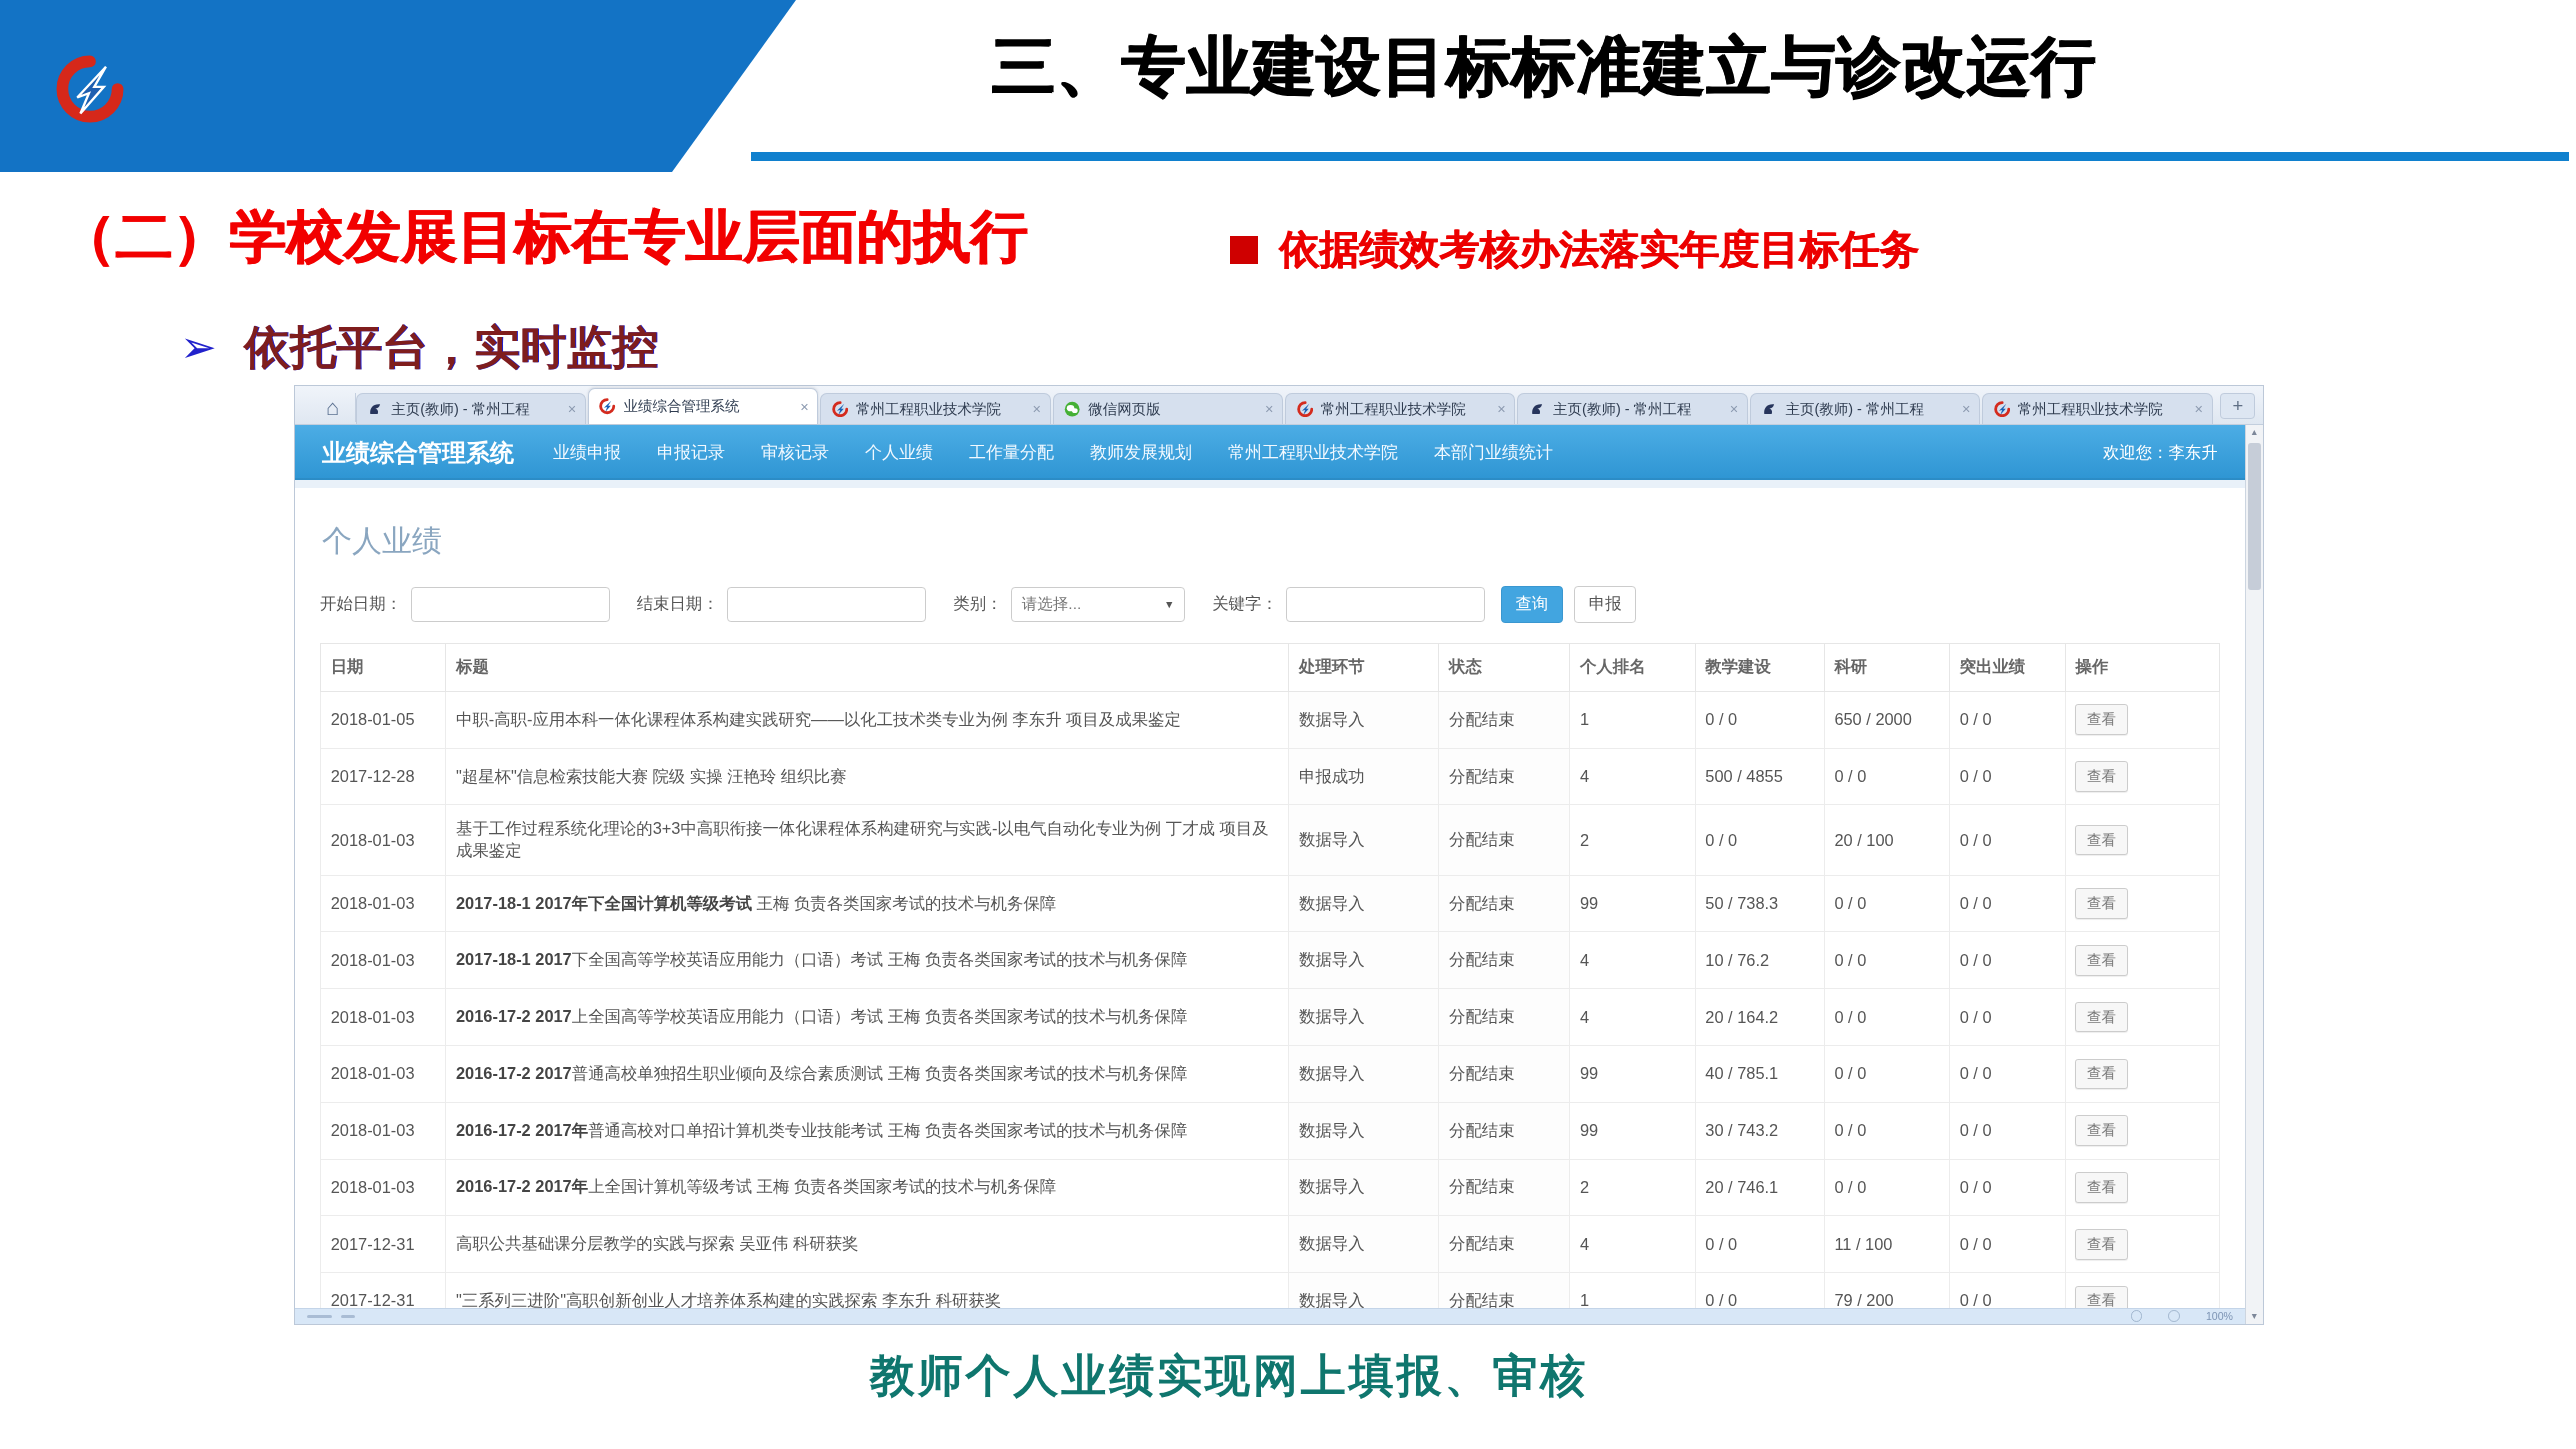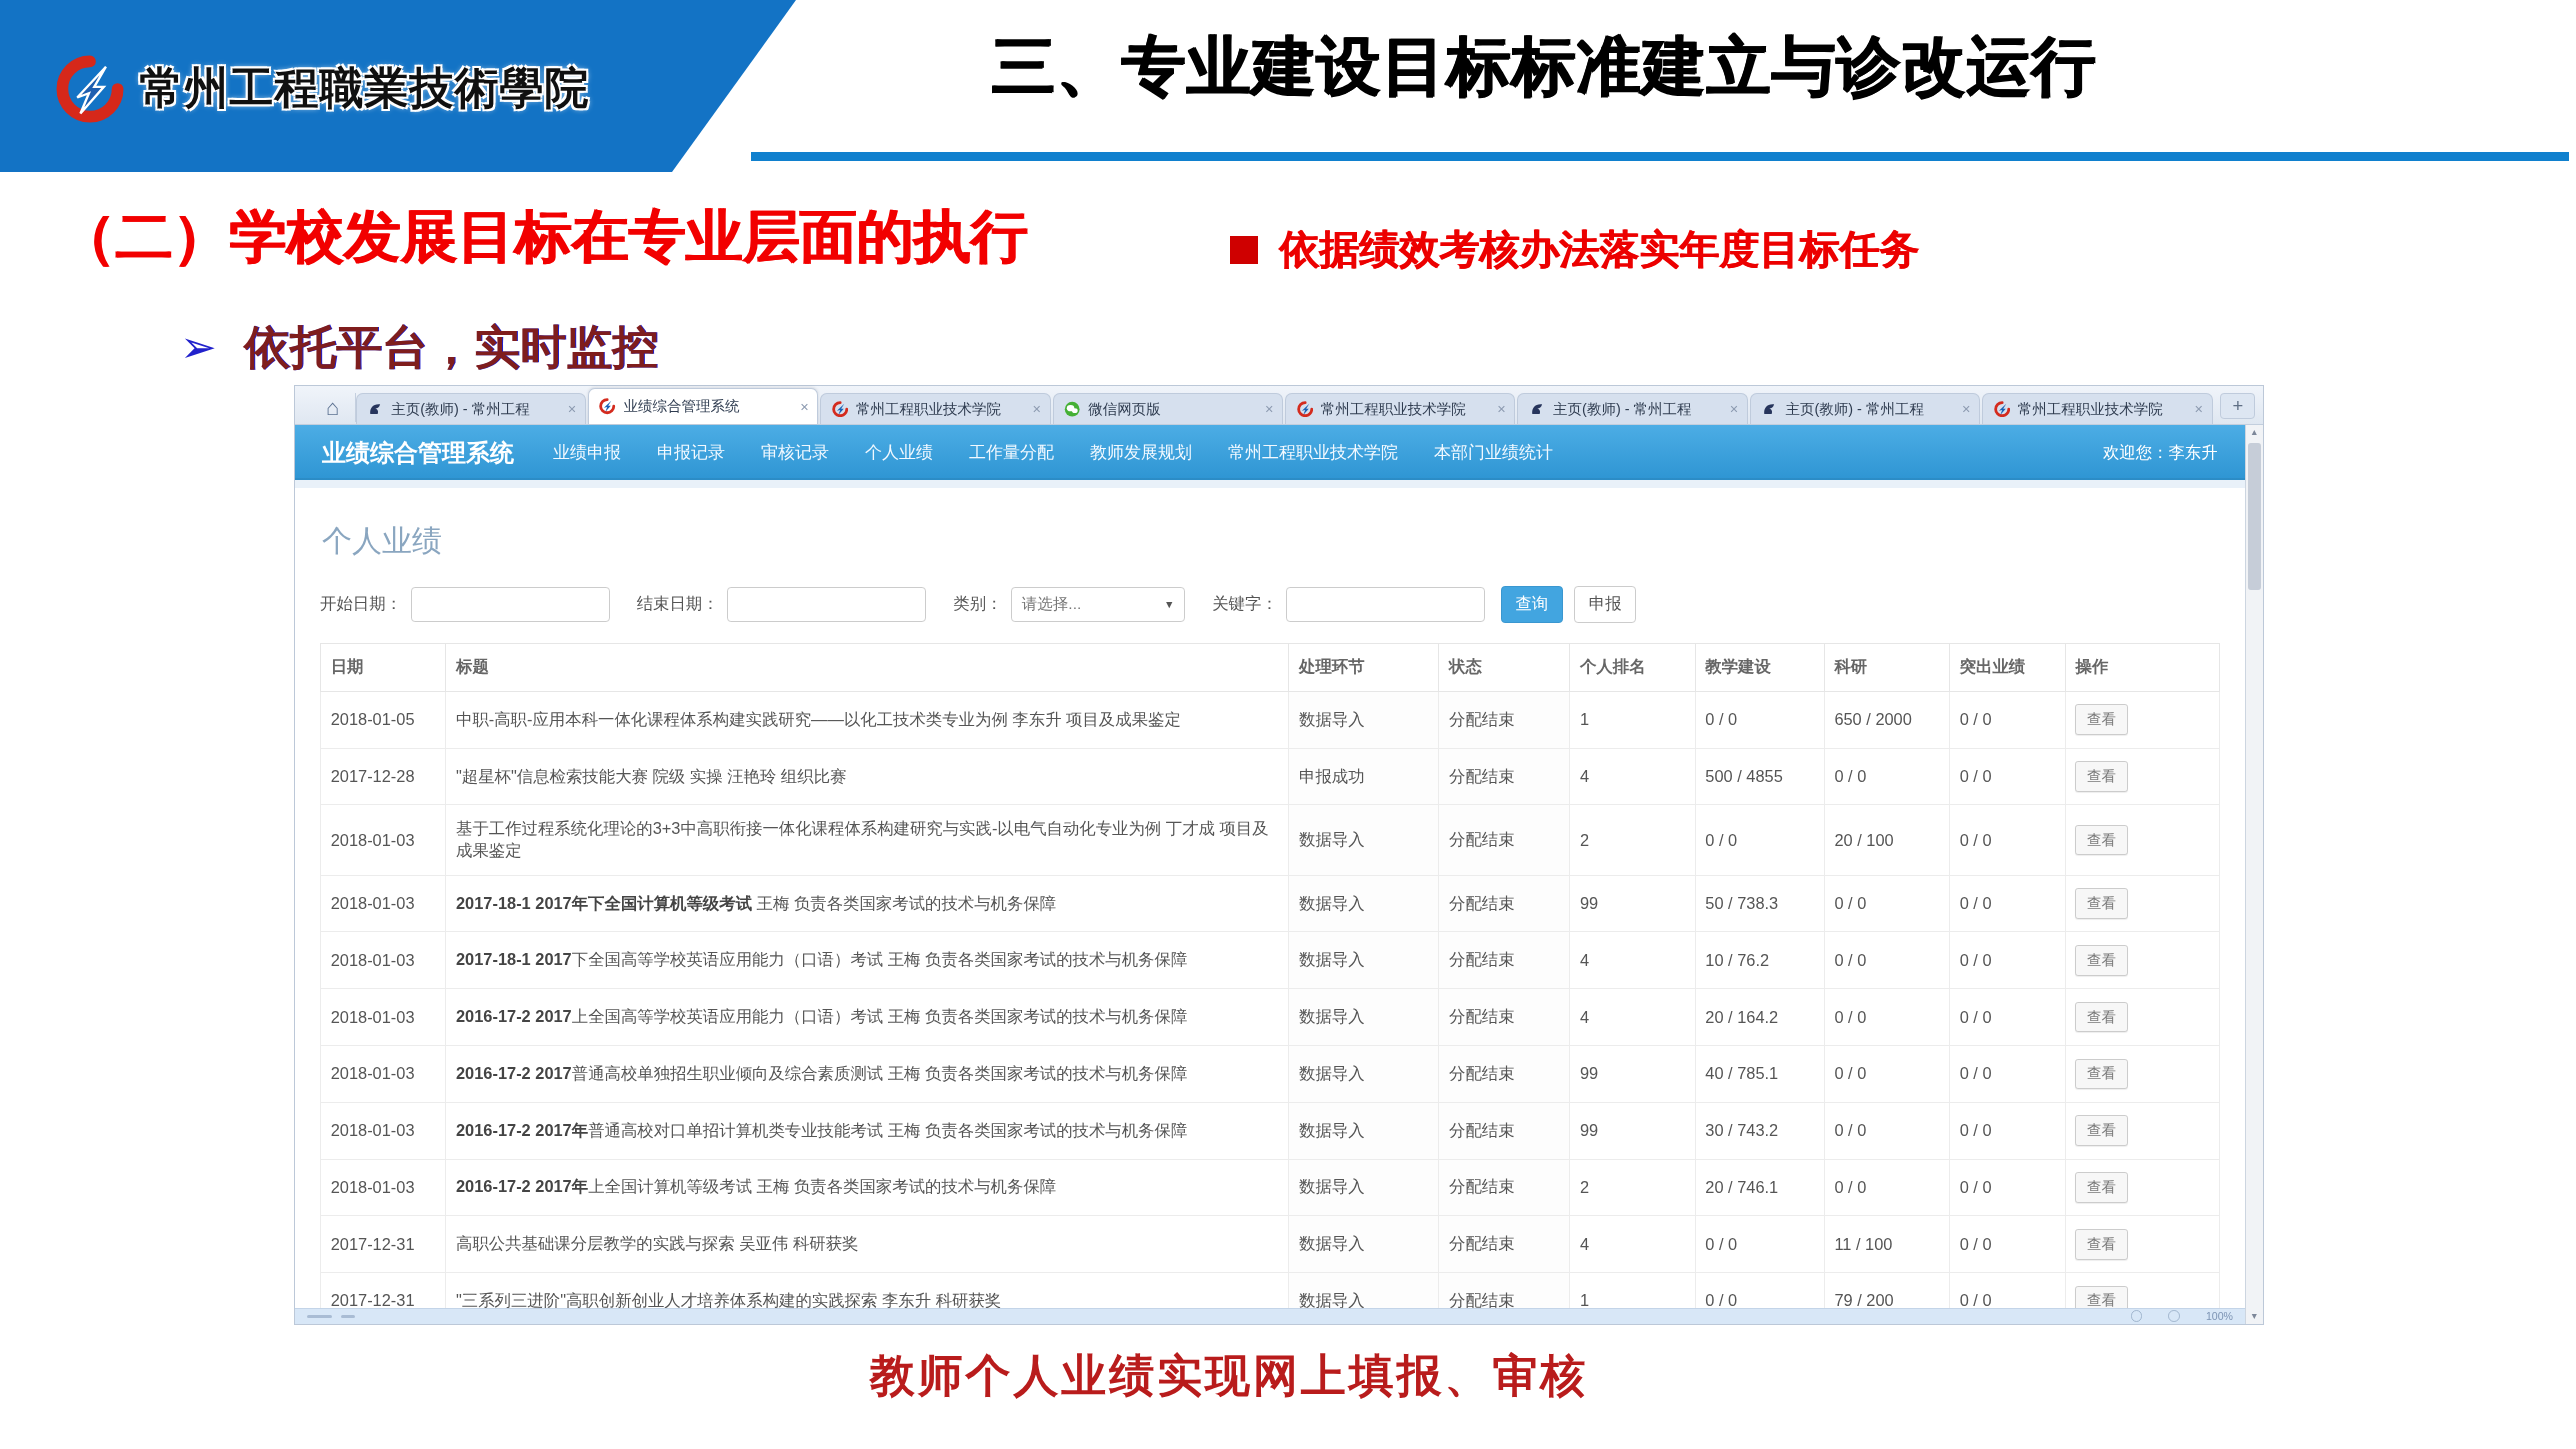--- a/index.html
+++ b/index.html
@@ -24,21 +24,21 @@
                    white-space:nowrap;text-shadow:1.4px 0 0 #f20000;}
   .point-line{position:absolute;left:1230px;top:222px;display:flex;align-items:center;gap:21px;}
   .square-bullet{width:28px;height:28px;background:#cf0000;flex:0 0 auto;}
   .point-text{font-size:40px;font-weight:900;color:#ec0000;white-space:nowrap;text-shadow:1px 0 0 #ec0000;}
   .sub-line{position:absolute;left:180px;top:317px;display:flex;align-items:center;gap:27px;}
   .arrow-glyph{font-size:44px;color:#2121cc;font-weight:bold;transform:translateY(-1.9px);}
   .sub-text{font-size:46px;font-weight:900;color:#7f1d1d;white-space:nowrap;text-shadow:1px 0 0 #2121cc;}
 
   .caption{position:absolute;left:0;top:1346px;width:2458px;text-align:center;
            font-family:"Liberation Serif","DejaVu Serif",serif;font-size:45px;font-weight:bold;
-           color:#b91c1c;letter-spacing:2.9px;}
+           color:#0f766e;letter-spacing:2.9px;}
 
   
   .browser{position:absolute;left:294px;top:385px;width:1970px;height:940px;background:#fff;
            border:1px solid #bcc8d8;box-sizing:border-box;display:flex;flex-direction:column;}
   .tabstrip{height:39px;flex:0 0 auto;background:linear-gradient(#f0f4fa,#dfe7f1);
             border-bottom:1px solid #c2cedd;display:flex;align-items:flex-end;padding:0 7.7px 0 15.5px;box-sizing:border-box;}
   .home-btn{width:44px;height:29px;display:flex;align-items:center;justify-content:center;font-size:22px;
             color:#5d7392;border-right:1px solid #c4cfdf;margin-bottom:1.9px;flex:0 0 auto;}
   .tab{display:flex;align-items:center;gap:7.7px;height:31px;padding:0 8.7px 0 10.6px;background:#d6e0ee;
        border:1px solid #bfcbdc;border-bottom:none;border-radius:6.8px 6.8px 0 0;margin-right:1.9px;
@@ -106,21 +106,20 @@
   <div class="red-sliver"></div>
 
   <div class="banner">
     <div class="logo-row">
       <span class="logo-mark">
         <svg viewBox="0 0 64 64">
           <path d="M32 6a26 26 0 1 0 26 26" fill="none" stroke="#d6281a" stroke-width="11" stroke-linecap="round"></path>
           <path d="M20 40 L47 11 L36 30 L45 30 L23 55 L31 36 Z" fill="#1e5fb0" stroke="#fff" stroke-width="2.2"></path>
         </svg>
       </span>
-      <span class="logo-text">常州工程職業技術學院</span>
     </div>
   </div>
 
   <div class="slide-title">三、专业建设目标标准建立与诊改运行</div>
   <div class="blue-rule"></div>
 
   <div class="section-heading">（二）学校发展目标在专业层面的执行</div>
 
   <div class="point-line">
     <span class="square-bullet"></span>

